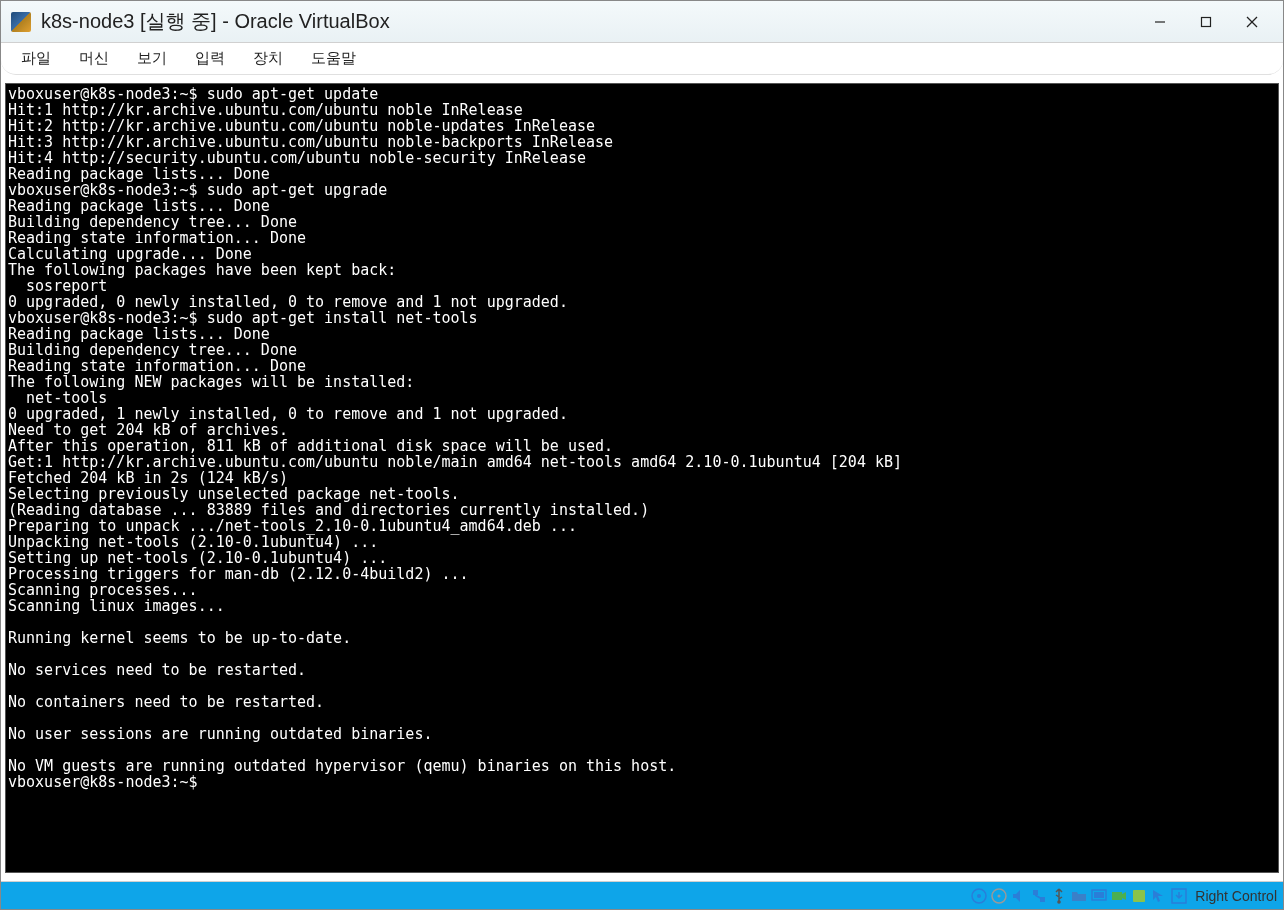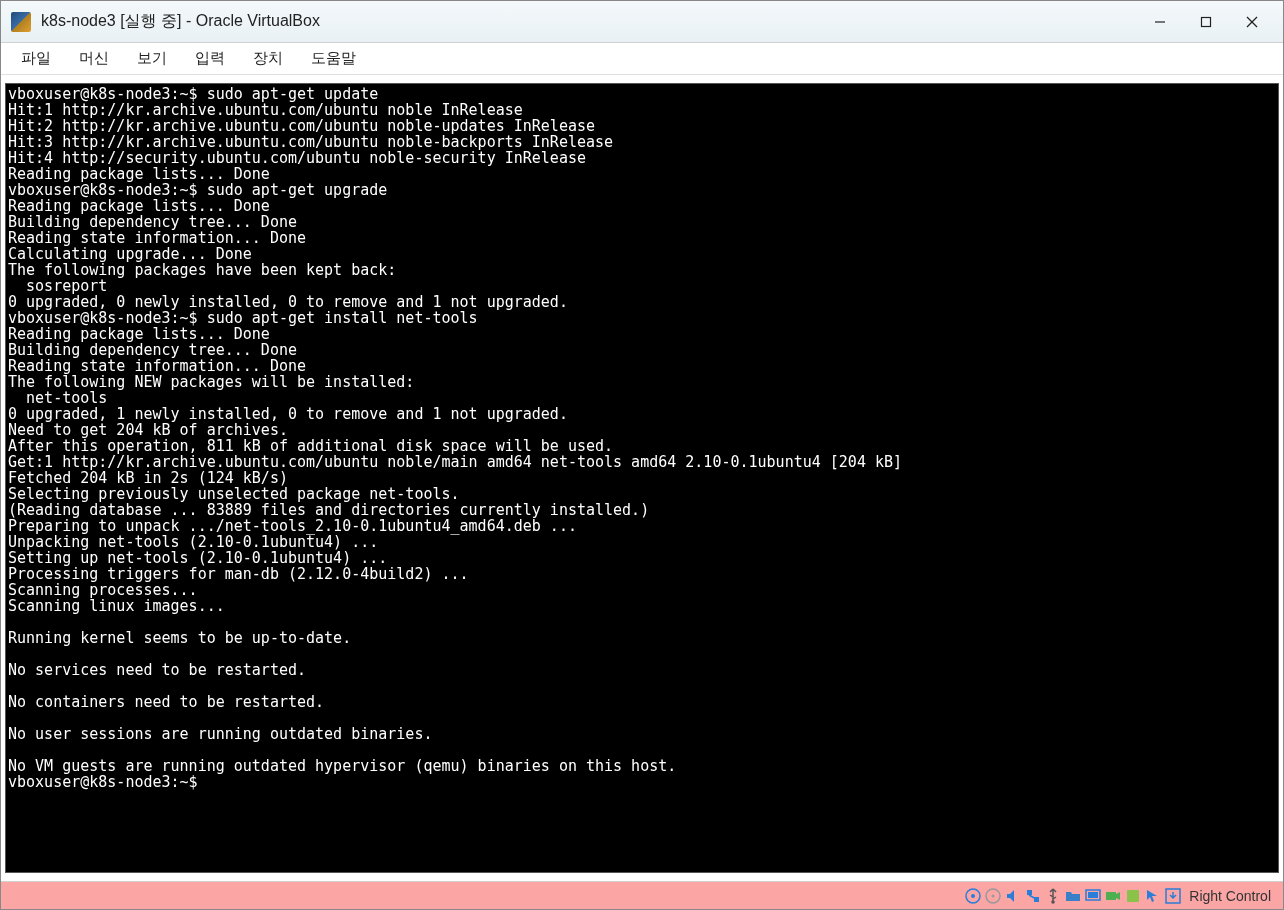--- a/index.html
+++ b/index.html
@@ -28,21 +28,21 @@
       border-bottom: 1px solid #d0d0d0;
     }
     .titlebar .app-icon {
       width: 20px;
       height: 20px;
       margin-right: 10px;
       background: linear-gradient(135deg, #1e4a7a 0%, #3a6ea8 50%, #b08020 50%, #e0a030 100%);
       border-radius: 2px;
     }
     .titlebar .title {
-      font-size: 16px;
+      font-size: 20px;
       color: #222;
       flex: 1;
     }
     .titlebar .winbtns {
       display: flex;
       gap: 0;
     }
     .winbtn {
       width: 46px;
       height: 36px;
@@ -53,20 +53,21 @@
     }
     .winbtn svg { width: 12px; height: 12px; }
     .menubar {
       height: 32px;
       background: #fff;
       display: flex;
       align-items: center;
       padding: 0 8px;
       gap: 4px;
       border-bottom: 1px solid #e0e0e0;
+      border-radius: 15px;
     }
     .menubar .mitem {
       padding: 4px 12px;
       font-size: 15px;
       color: #222;
       cursor: pointer;
     }
     .terminal {
       flex: 1;
       background: #000000;
@@ -76,26 +77,26 @@
       line-height: 16px;
       padding: 2px 2px;
       white-space: pre;
       overflow: hidden;
       margin: 8px 4px;
       border: 1px solid #555;
     }
     .term-line { display: block; }
     .statusbar {
       height: 28px;
-      background: #fca5a5;
+      background: #0ea5e9;
       border-top: 1px solid #d0d0d0;
       display: flex;
       align-items: center;
       justify-content: flex-end;
-      padding: 0 8px;
+      padding: 0 2px;
       gap: 0;
     }
     .statusbar .sicon {
       width: 20px;
       height: 20px;
       display: inline-flex;
       align-items: center;
       justify-content: center;
       font-size: 14px;
       cursor: pointer;

